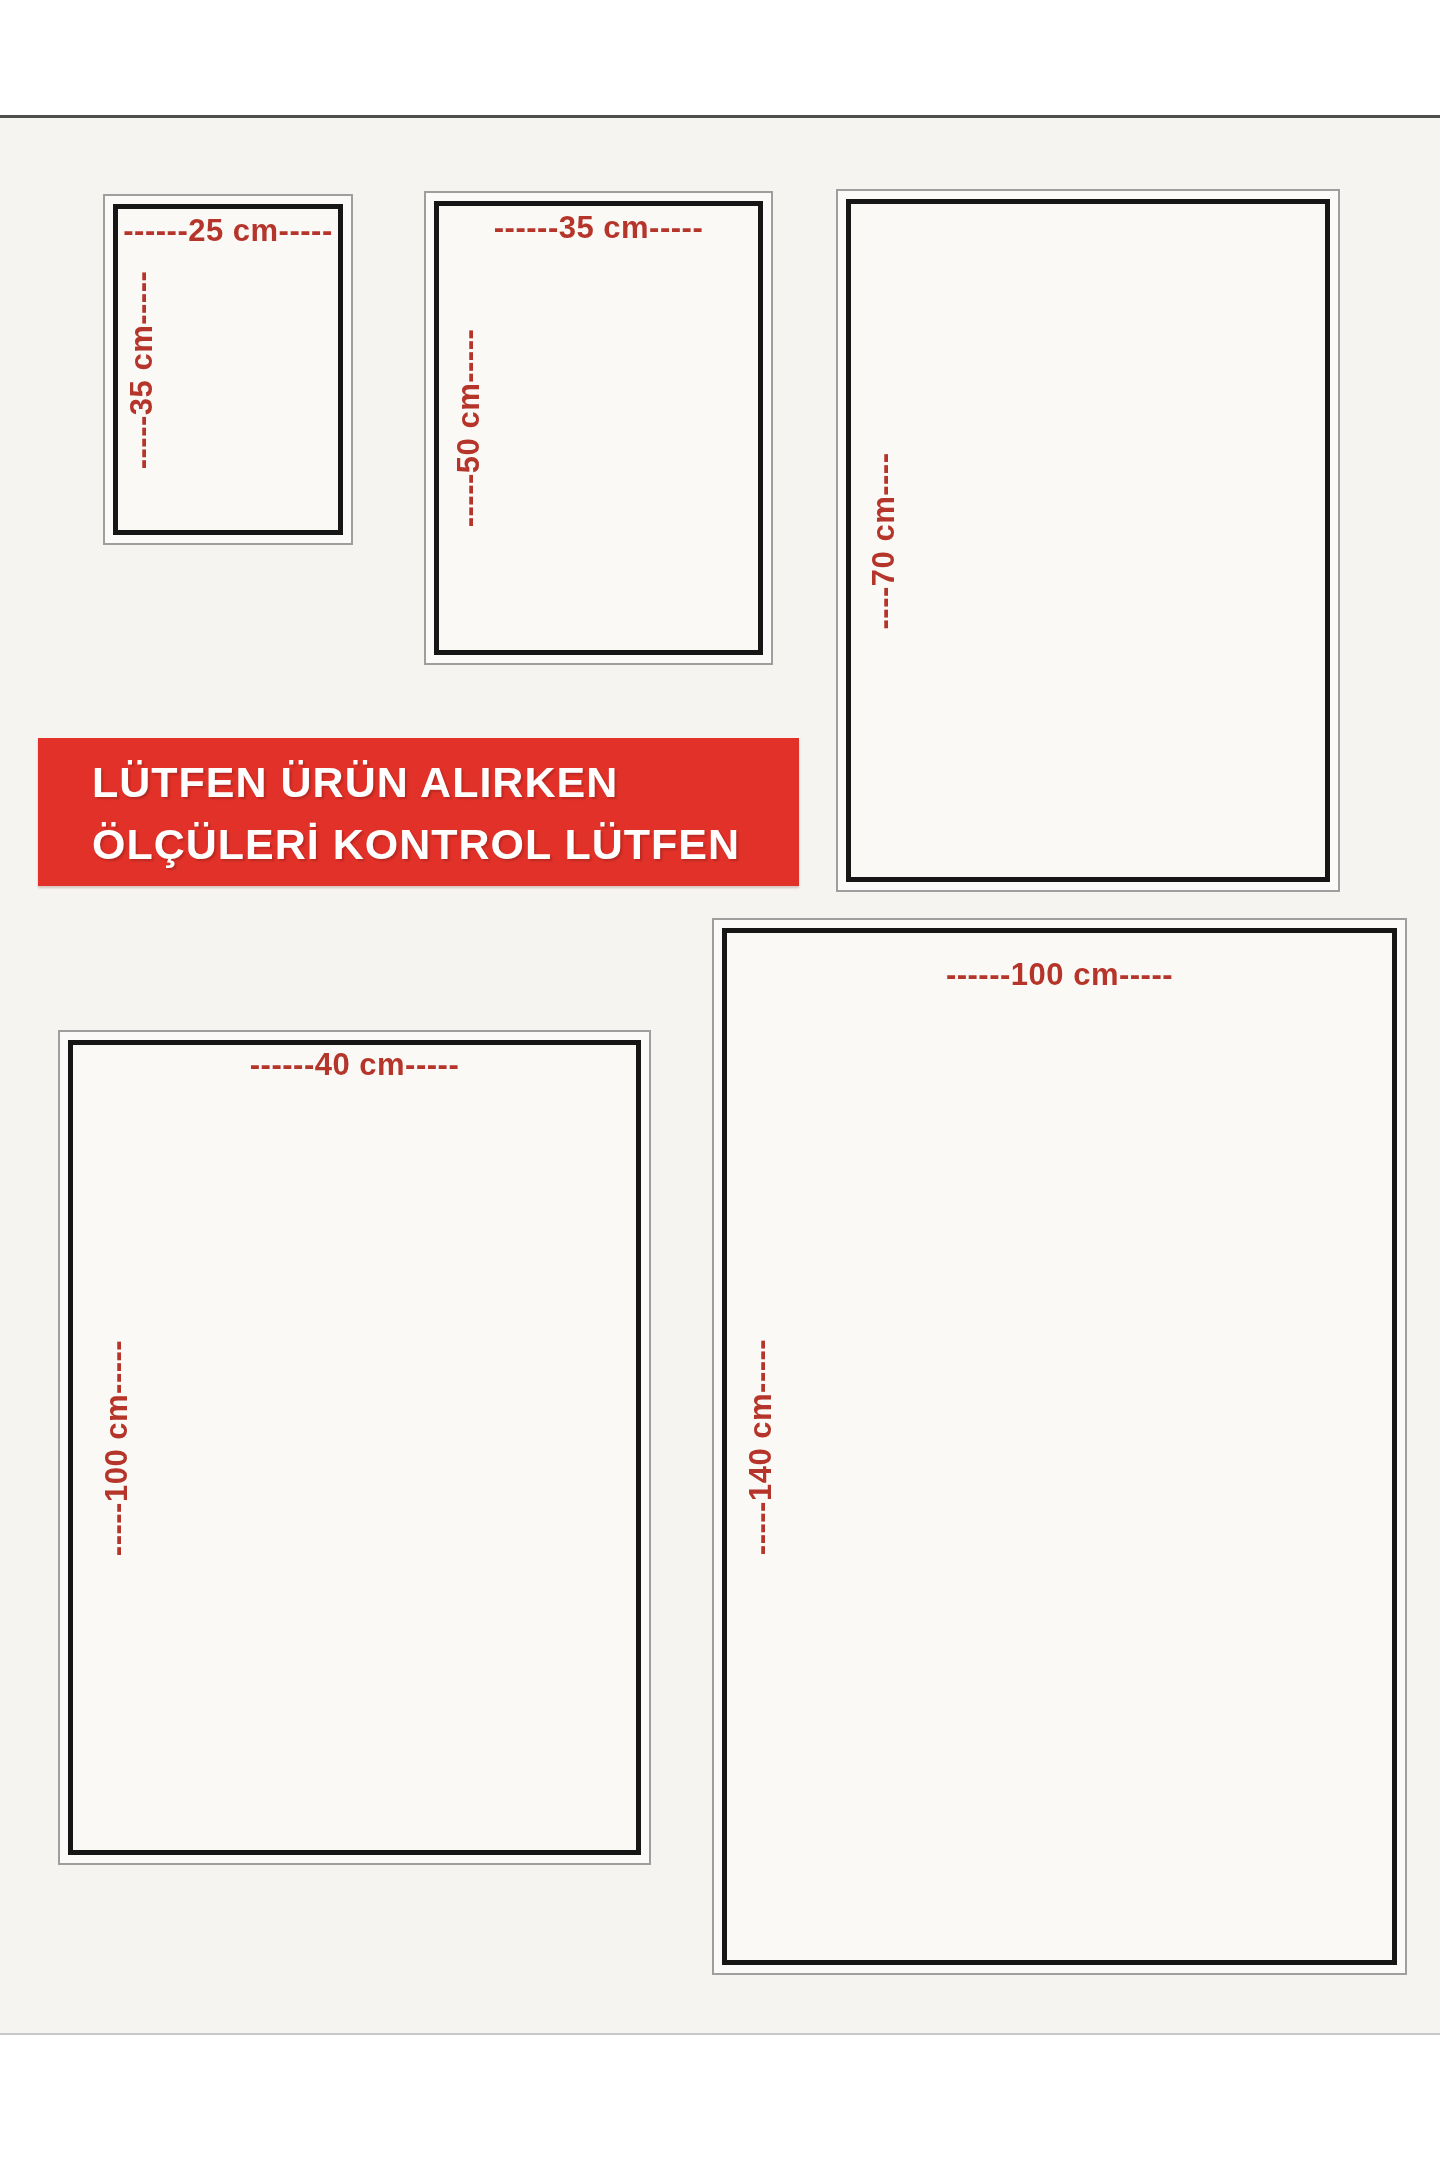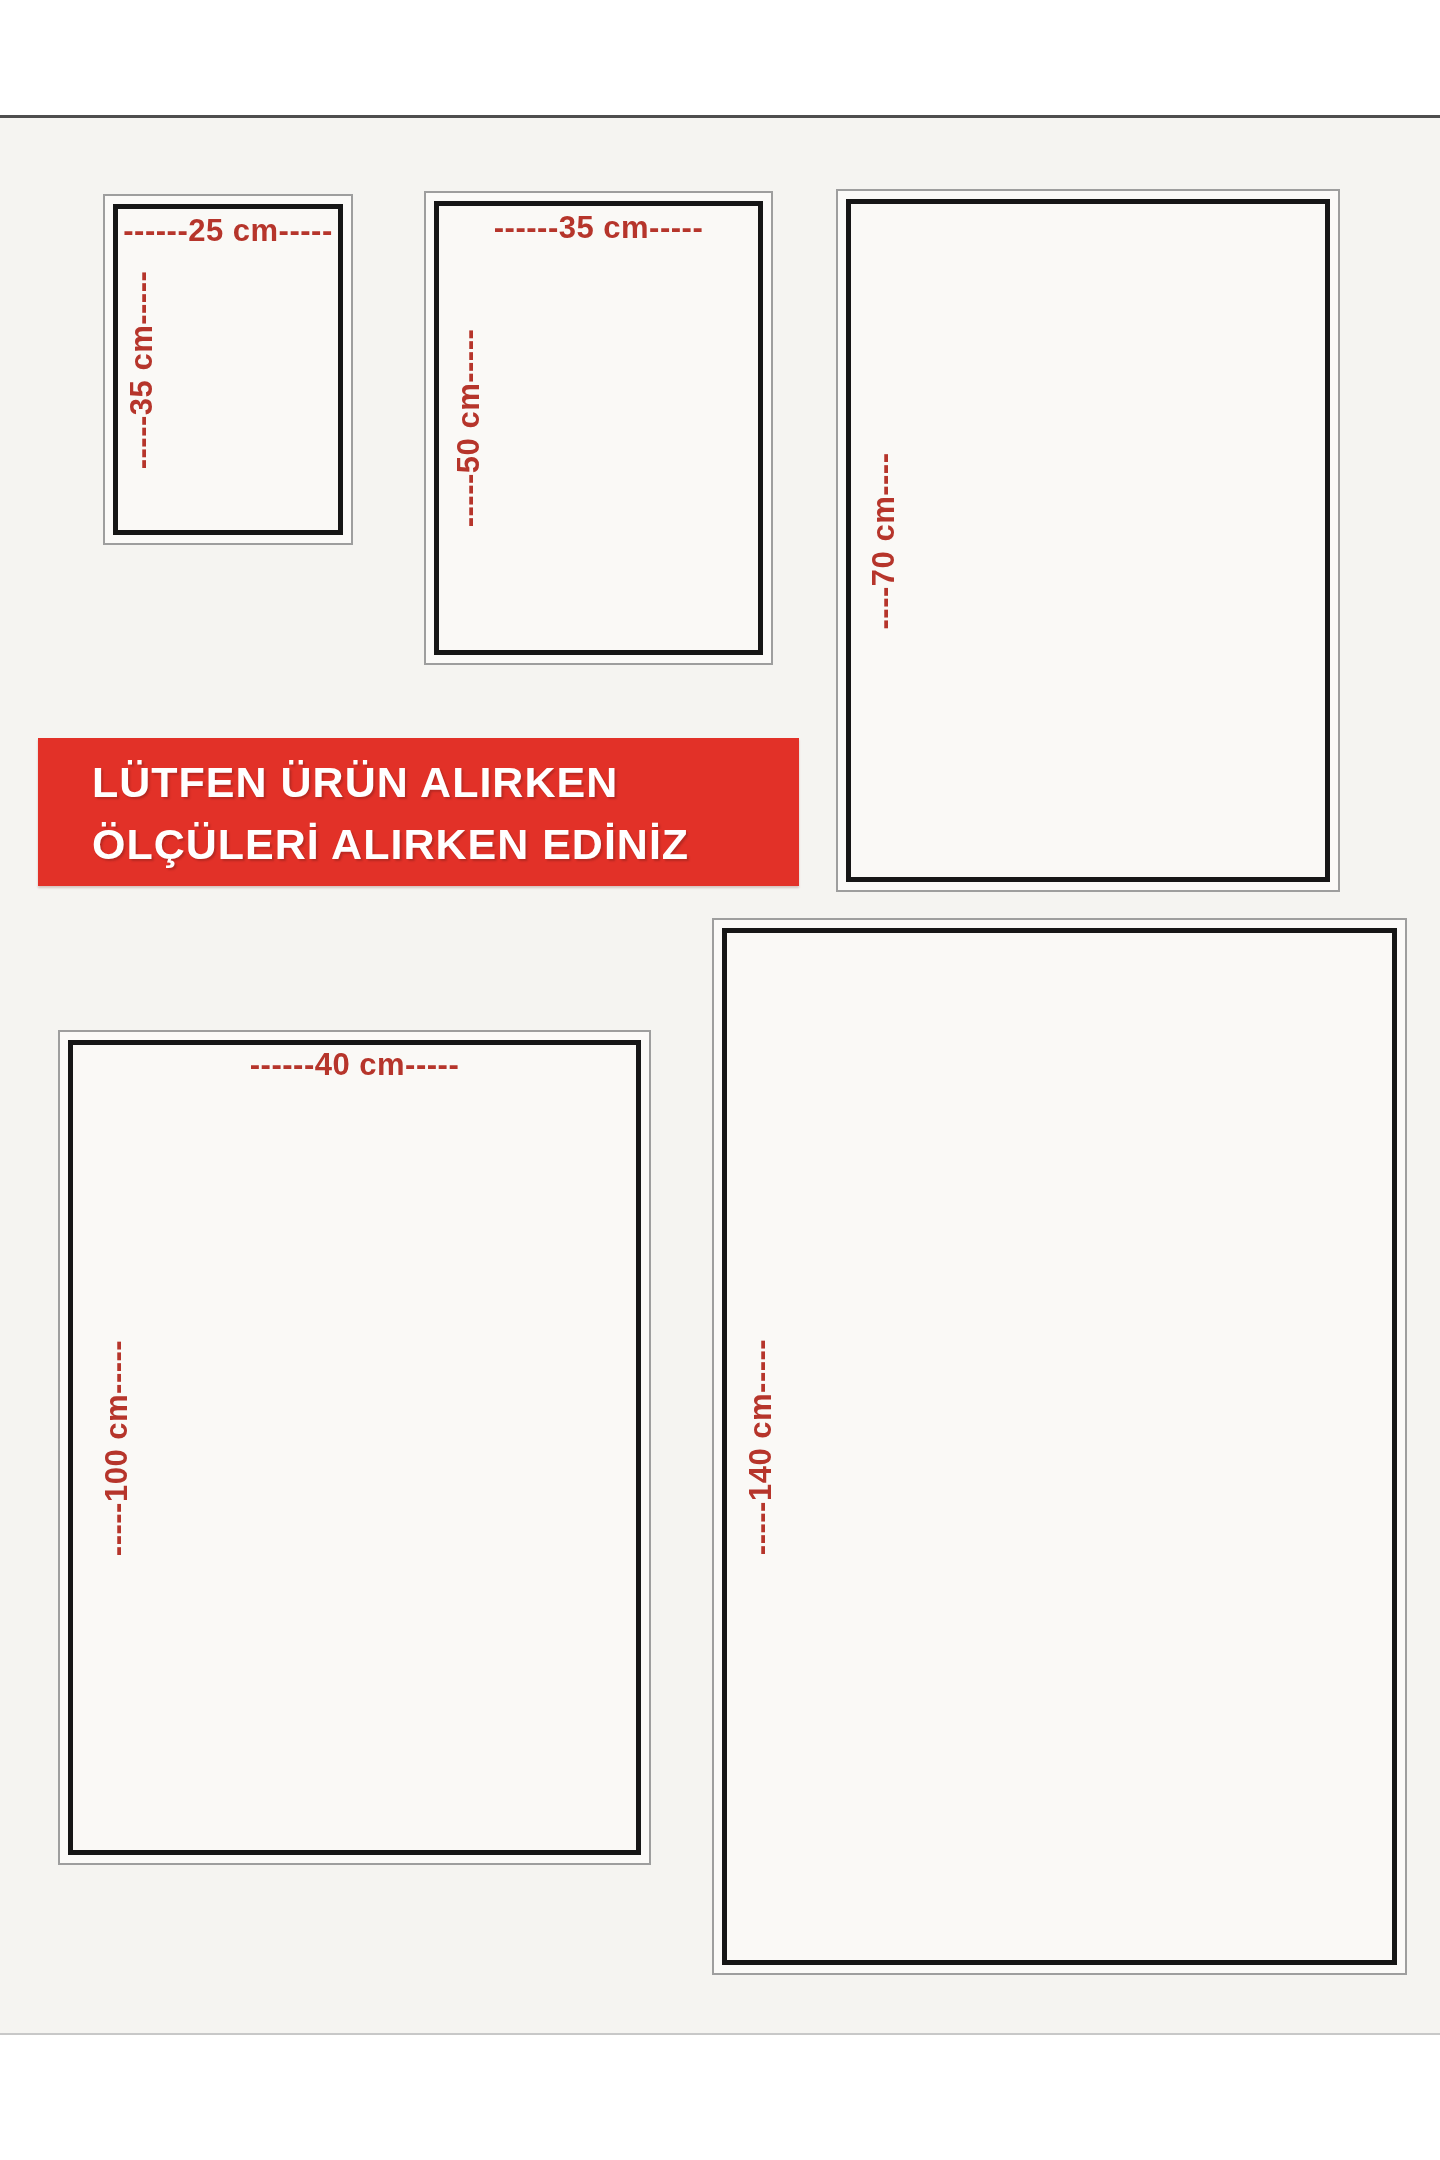--- a/index.html
+++ b/index.html
@@ -115,21 +115,22 @@
   </div>
 
   <div id="box4" class="size-box">
     <div class="box-inner"></div>
     <div class="dim-label label-top">------40 cm-----</div>
     <div class="dim-label label-side">-----100 cm-----</div>
   </div>
 
   <div id="box5" class="size-box">
     <div class="box-inner"></div>
+    <div class="dim-label label-top">------100 cm-----</div>
     <div class="dim-label label-side">-----140 cm-----</div>
   </div>
 
   <div class="notice-banner">
     <div class="notice-line">LÜTFEN ÜRÜN ALIRKEN</div>
-    <div class="notice-line">ÖLÇÜLERİ ALIRKEN EDİNİZ</div>
+    <div class="notice-line">ÖLÇÜLERİ KONTROL LÜTFEN</div>
   </div>
 
 </div>
 
 </body></html>

